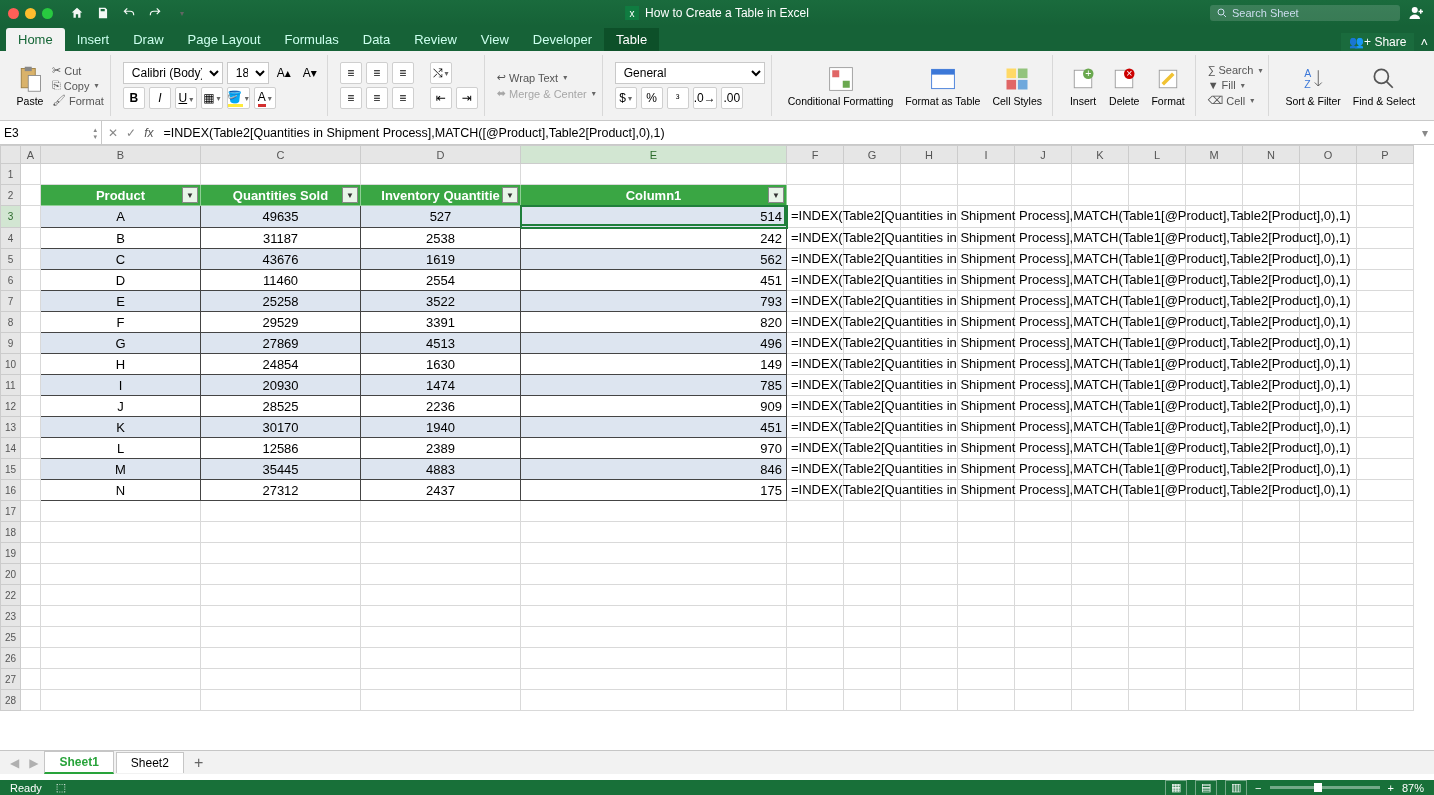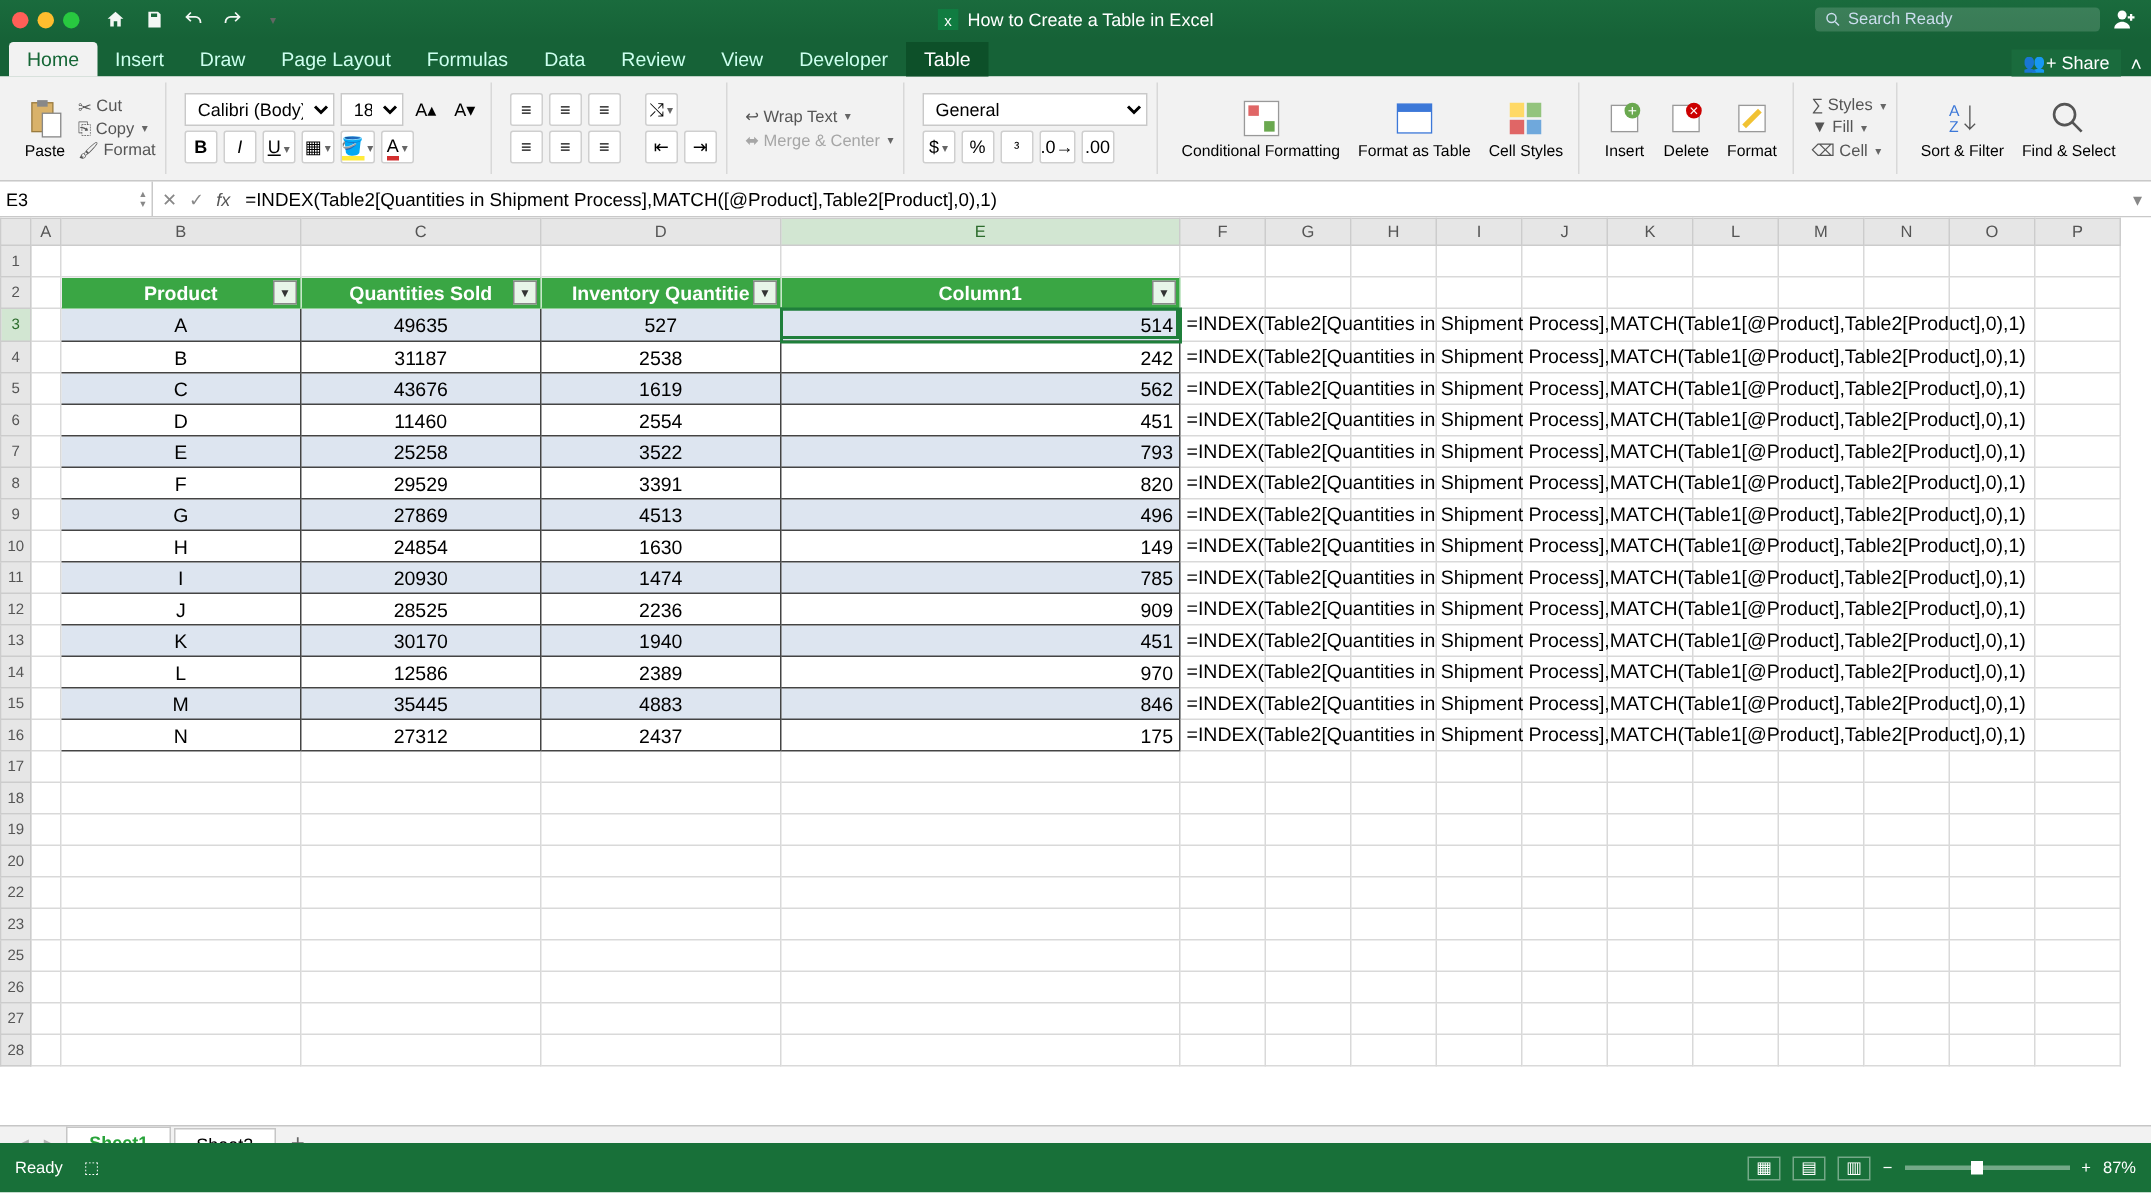--- a/index.html
+++ b/index.html
@@ -72,21 +72,21 @@
   .overflow span.long { position:absolute; left:4px; top:2px; font-size:13px; white-space:nowrap; }
 
   
   .sheetbar { position:absolute; bottom:21px; left:0; right:0; height:24px; background:#f2f2f2; border-top:1px solid #c6c6c6; display:flex; align-items:center; padding:0 6px; gap:2px;}
   .navarrow{ color:#b0b0b0; font-size:12px; padding:0 4px;}
   .stab{ padding:3px 14px; background:#fff; border:1px solid #c6c6c6; border-bottom:none; font-size:12px;}
   .stab.active{ font-weight:bold; border-bottom:2px solid #28a33a; color:#28a33a;}
   .addsheet{ padding:2px 8px; font-size:16px; color:#666;}
 
   
-  .status { position:absolute; bottom:0; left:0; right:0; height:33px; background:#187039; color:#fff; display:flex; align-items:center; font-size:11px; padding:0 10px; gap:14px;}
+  .status { position:absolute; bottom:0; left:0; right:0; height:15px; background:#187039; color:#fff; display:flex; align-items:center; font-size:11px; padding:0 10px; gap:14px;}
   .status .right{ margin-left:auto; display:flex; align-items:center; gap:8px;}
   .viewbtn { width:22px; height:16px; border:1px solid rgba(255,255,255,.4); display:flex; align-items:center; justify-content:center;}
   .zoom-slider{ width:110px; height:3px; background:rgba(255,255,255,.4); position:relative;}
   .zoom-slider .thumb{ position:absolute; left:40%; top:-3px; width:8px; height:9px; background:#fff;}
 
   svg { display:block; }
 </style>
 </head>
 <body>
 
@@ -125,21 +125,21 @@
         <text x="7" y="11" text-anchor="middle" fill="#fff" font-size="10">x</text>
       </svg>
     <span>How to Create a Table in Excel</span>
   </div>
   <div class="title-right">
     <div class="search-box">
       <svg width="12" height="12" viewBox="0 0 24 24" fill="none" stroke="#cde" stroke-width="2">
           <circle cx="10" cy="10" r="6"></circle>
           <path d="M20 20l-5-5"></path>
         </svg>
-      <span>Search Ready</span>
+      <span>Search Sheet</span>
     </div>
     <svg class="presence" viewBox="0 0 24 24" fill="#fff">
         <circle cx="9" cy="8" r="4"></circle>
         <path d="M2 20c0-4 4-6 7-6s7 2 7 6"></path>
         <path d="M17 7v6M14 10h6" stroke="#fff" stroke-width="2"></path>
       </svg>
   </div>
 </div>
 
 <div class="tabrow">
@@ -293,21 +293,21 @@
           <svg class="ic" viewBox="0 0 32 32">
             <rect x="6" y="6" width="20" height="20" fill="#fff" stroke="#999"></rect>
             <path d="M10 22L22 10" stroke="#f1c232" stroke-width="4"></path>
           </svg>
           <span>Format</span>
         </div>
     </div>
   </div>
 
   <div class="rgroup">
-    <div class="small-label caret">∑ <span>Styles</span></div>
+    <div class="small-label caret">∑ <span>Search</span></div>
     <div class="small-label caret">▼ <span>Fill</span></div>
     <div class="small-label caret">⌫ <span>Cell</span></div>
   </div>
   <div class="rgroup norule">
     <div class="rrow">
       <div class="bigbtn">
           <svg class="ic" viewBox="0 0 32 32">
             <text x="6" y="14" font-size="12" fill="#3c78d8">A</text>
             <text x="6" y="26" font-size="12" fill="#3c78d8">Z</text>
             <path d="M22 6v18l4-4m-4 4l-4-4" stroke="#555" fill="none"></path>

